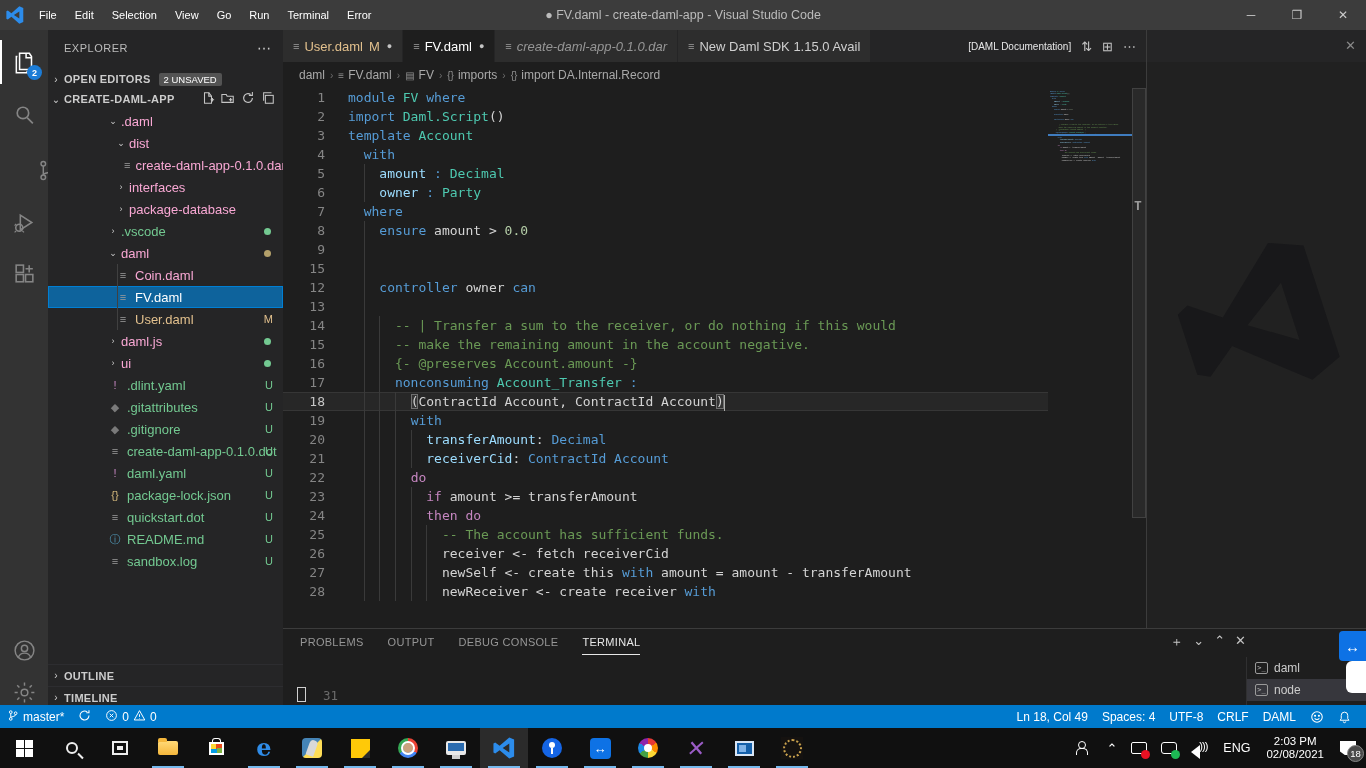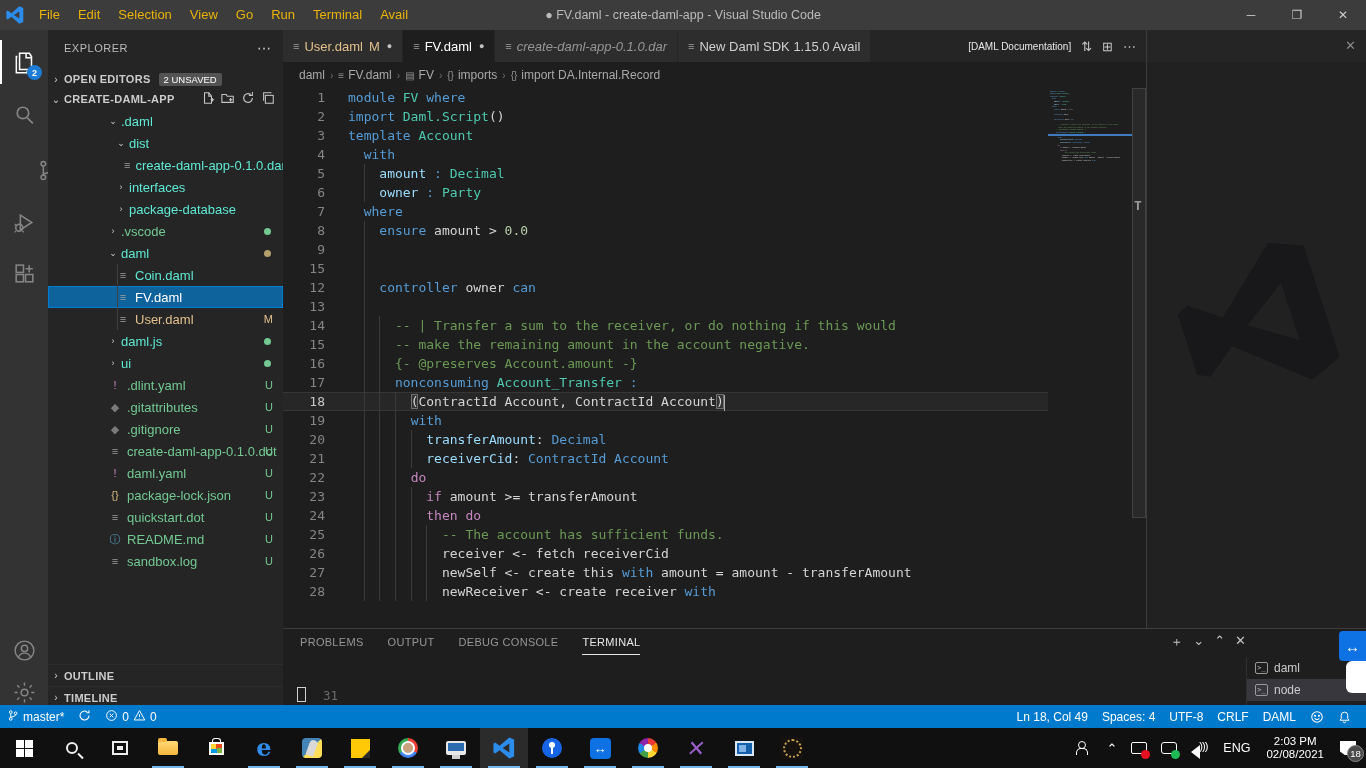--- a/index.html
+++ b/index.html
@@ -5,21 +5,21 @@
   * { margin:0; padding:0; box-sizing:border-box; }
   html,body { width:1366px; height:768px; overflow:hidden; background:#1e1e1e;
     font-family:"Liberation Sans", sans-serif; font-size:12px; color:#cccccc; }
   #screen { position:absolute; inset:0; width:1366px; height:768px; }
 
   
   #titlebar { position:absolute; left:0; top:0; width:1366px; height:30px; background:#3c3c3c;
     display:flex; align-items:center; }
   #vscode-logo { width:30px; height:30px; display:flex; align-items:center; justify-content:center; }
   .menus { display:flex; }
-  .menu-item { padding:0 9px; line-height:30px; color:#eab308; font-size:13px; cursor:default; }
+  .menu-item { padding:0 9px; line-height:30px; color:#ffffff; font-size:11px; cursor:default; }
   #win-title { position:absolute; left:50%; transform:translateX(-50%); color:#bbbbbb; font-size:12.5px; white-space:nowrap; }
   #win-controls { position:absolute; right:0; top:0; display:flex; }
   .win-btn { width:46px; height:30px; display:flex; align-items:center; justify-content:center; color:#cccccc; font-size:12px; }
 
   
   #activitybar { position:absolute; left:0; top:30px; width:48px; height:675px; background:#333333; }
   .act-item { position:absolute; left:0; width:48px; height:44px; display:flex; align-items:center; justify-content:center; }
   .act-item.active { border-left:2px solid #ffffff; }
   .act-item svg { stroke:#858585; }
   .act-item.active svg { stroke:#ffffff; }
@@ -39,21 +39,21 @@
   #project-actions { position:absolute; right:8px; display:flex; gap:6px; }
   #project-actions svg { stroke:#c5c5c5; }
   #file-tree { position:absolute; top:80px; left:0; width:100%; }
   .trow { position:relative; height:22px; display:flex; align-items:center; font-size:13px; white-space:nowrap; }
   .trow .chev { width:10px; margin-right:3px; color:#cccccc; font-size:9px; text-align:center; }
   .trow .ficon { width:14px; margin-right:5px; text-align:center; font-size:11px; }
   .trow.selected { background:#0e639c; outline:1px solid #007fd4; outline-offset:-1px; }
   .trow .decor { position:absolute; right:10px; font-size:11px; }
   .dotd { width:7px; height:7px; border-radius:50%; position:absolute; right:12px; }
   .guide { position:absolute; left:69px; top:0; bottom:0; width:1px; background:#404040; }
-  .c-norm{color:#5eead4}.c-green{color:#73c991}.c-gold{color:#e2c08d}.c-white{color:#ffffff}
+  .c-norm{color:#f9a8d4}.c-green{color:#73c991}.c-gold{color:#e2c08d}.c-white{color:#ffffff}
   #outline-row,#timeline-row { position:absolute; left:0; width:100%; height:22px; display:flex; align-items:center; border-top:1px solid #2d2d30; }
   #outline-row { top:634px; } #timeline-row { top:656px; }
 
   
   #group1 { position:absolute; left:283px; top:30px; width:863px; height:598px; background:#1e1e1e; }
   #tabs { position:absolute; left:0; top:0; width:100%; height:32px; background:#252526; display:flex; }
   .tab { height:32px; display:flex; align-items:center; padding:0 10px; background:#2d2d2d; border-right:1px solid #252526; font-size:13px; white-space:nowrap; }
   .tab .ficon { margin-right:5px; color:#9d9d9d; font-size:11px; }
   .tab.active { background:#1e1e1e; }
   .tab .mod-m { margin-left:6px; }
@@ -187,21 +187,21 @@
         </svg>
     </div>
     <div class="menus" id="menubar">
         <div class="menu-item">File</div>
         <div class="menu-item">Edit</div>
         <div class="menu-item">Selection</div>
         <div class="menu-item">View</div>
         <div class="menu-item">Go</div>
         <div class="menu-item">Run</div>
         <div class="menu-item">Terminal</div>
-        <div class="menu-item">Avail</div>
+        <div class="menu-item">Error</div>
       </div>
     <div id="win-title">● FV.daml - create-daml-app - Visual Studio Code</div>
     <div id="win-controls">
       <div class="win-btn">─</div>
       <div class="win-btn">❐</div>
       <div class="win-btn">✕</div>
     </div>
   </div>
 
   <div id="activitybar">

